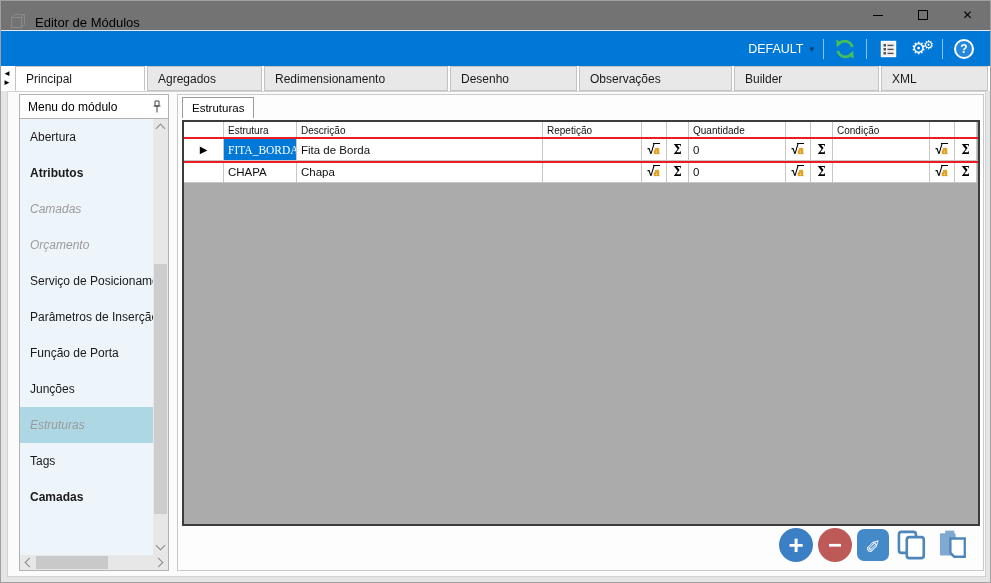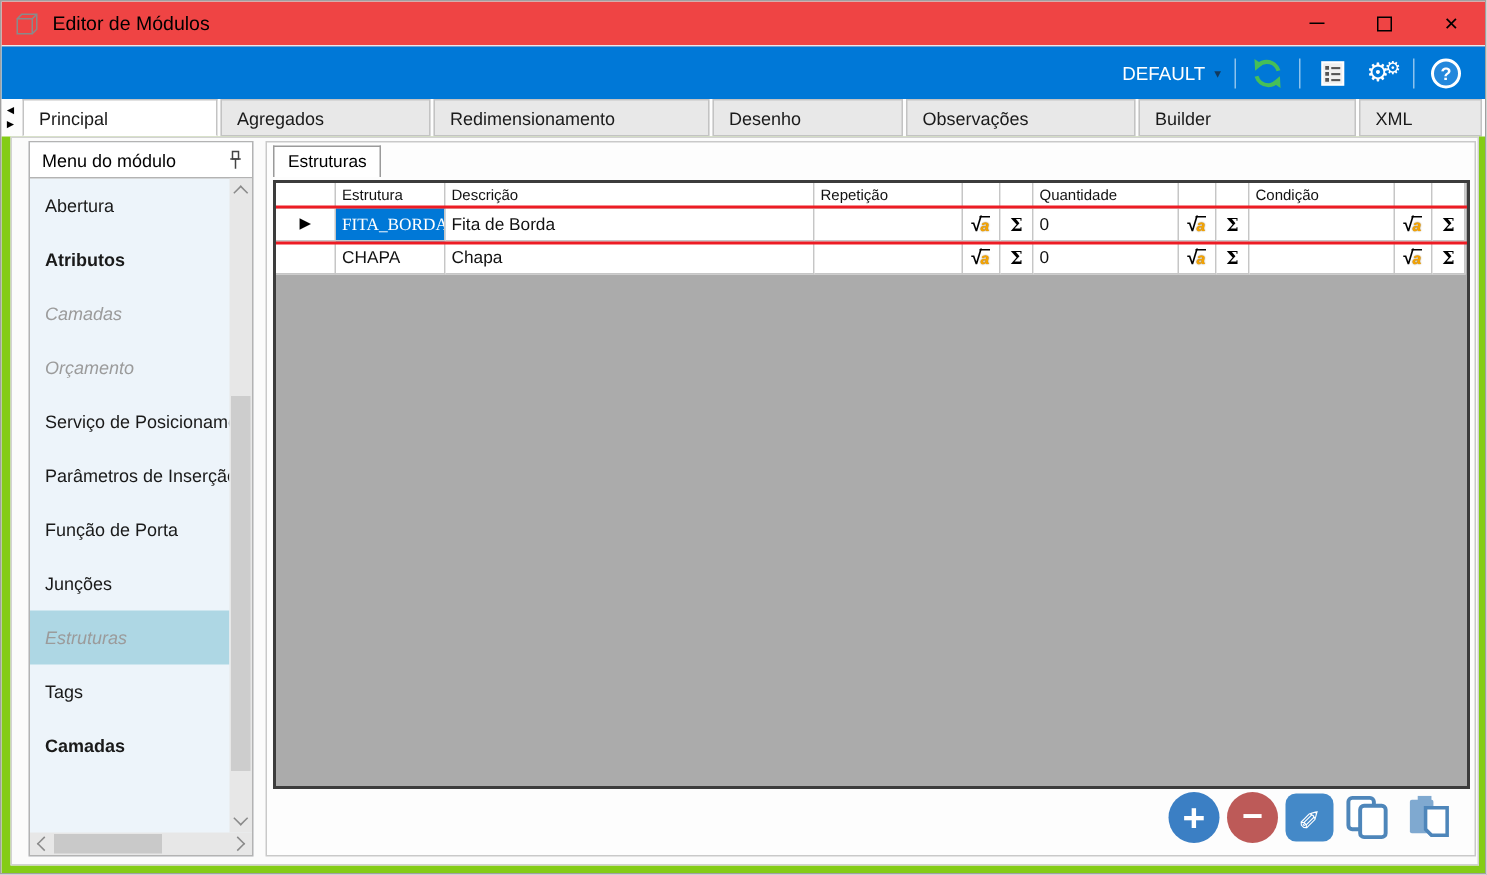--- a/index.html
+++ b/index.html
@@ -1,20 +1,20 @@
 <!DOCTYPE html>
 <html><head>
 <meta charset="utf-8">
 <style>
   * { margin:0; padding:0; box-sizing:border-box; }
   html,body { width:991px; height:583px; font-family:"Liberation Sans", sans-serif; background:#e8e8e8; }
   .window { position:relative; width:991px; height:583px; background:#ffffff; border:1px solid #a0a0a0; overflow:hidden; }
 
   
-  .titlebar { position:absolute; left:0; top:0; width:100%; height:30px; background:#ef4444; display:flex; align-items:center; border-bottom:1px solid #e9e9e9; }
+  .titlebar { position:absolute; left:0; top:0; width:100%; height:30px; background:#737373; display:flex; align-items:flex-end; border-bottom:1px solid #e9e9e9; }
   .app-icon { margin-left:8px; width:18px; height:18px; display:flex; align-items:center; justify-content:center; }
   .title { margin-left:8px; font-size:13px; color:#000; }
   .win-controls { margin-left:auto; display:flex; height:30px; }
   .wc { width:45px; height:30px; display:flex; align-items:center; justify-content:center; cursor:default; }
   .min-glyph { width:10px; height:1px; background:#000; display:block; }
   .max-glyph { width:10px; height:10px; border:1px solid #000; display:block; }
   .close-glyph { font-size:12px; color:#000; line-height:1; }
 
   
   .bluebar { position:absolute; left:0; top:30px; width:100%; height:35px; background:#0078d7; display:flex; align-items:center; }
@@ -31,21 +31,21 @@
 
   
   .tabstrip { position:absolute; left:0; top:65px; width:100%; height:25px; background:#fdfdfd; display:flex; }
   .tab-scrollers { width:14px; display:flex; flex-direction:column; align-items:flex-start; justify-content:center; gap:1px; padding-left:2px; }
   .tsc { font-size:8px; color:#000; line-height:1; cursor:pointer; }
   .tabs { display:flex; flex:1; align-items:stretch; }
   .tab { border:1px solid #c3c3c3; background:#e8e8e8; font-size:12px; color:#1a1a1a; display:flex; align-items:center; padding-left:10px; margin-right:2px; cursor:pointer; white-space:nowrap; overflow:hidden; }
   .tab.active { background:#fff; border-bottom-color:#fff; }
 
   
-  .content { position:absolute; left:0; top:90px; width:100%; height:493px; background:#84cc16; }
+  .content { position:absolute; left:0; top:90px; width:100%; height:493px; background:#e5e5e5; }
   .outer-panel { position:absolute; left:6px; top:0px; width:979px; height:486px; border:1px solid #d2d2d2; background:#fbfbfb; }
 
   
   .sidebar { position:absolute; left:18px; top:3px; width:150px; height:477px; border:1px solid #b3b3b3; background:#edf4fa; }
   .sb-header { position:absolute; left:0; top:0; right:0; height:24px; background:#fff; border-bottom:1px solid #b3b3b3; display:flex; align-items:center; font-size:12px; color:#000; padding-left:8px; }
   .pin { margin-left:auto; margin-right:6px; cursor:pointer; display:flex; }
   .sb-body { position:absolute; left:0; top:24px; right:15px; bottom:15px; overflow:hidden; }
   .sb-item { height:36px; display:flex; align-items:center; padding-left:10px; font-size:12px; color:#1a1a1a; white-space:nowrap; overflow:hidden; cursor:pointer; }
   .sb-item.bold { font-weight:bold; }
   .sb-item.dim { font-style:italic; color:#9b9b9b; }
@@ -167,21 +167,21 @@
     </div>
   </div>
 
   <div class="tabstrip">
     <div class="tab-scrollers">
       <span class="tsc">◄</span>
       <span class="tsc">►</span>
     </div>
     <div class="tabs">
       <div class="tab active" style="width:130px">Principal</div>
-      <div class="tab" style="width:140px">Agregados</div>
+      <div class="tab" style="width:115px">Agregados</div>
       <div class="tab" style="width:184px">Redimensionamento</div>
       <div class="tab" style="width:127px">Desenho</div>
       <div class="tab" style="width:153px">Observações</div>
       <div class="tab" style="width:145px">Builder</div>
       <div class="tab" style="flex:1">XML</div>
     </div>
   </div>
 
   <div class="content">
     <div class="outer-panel"></div>

